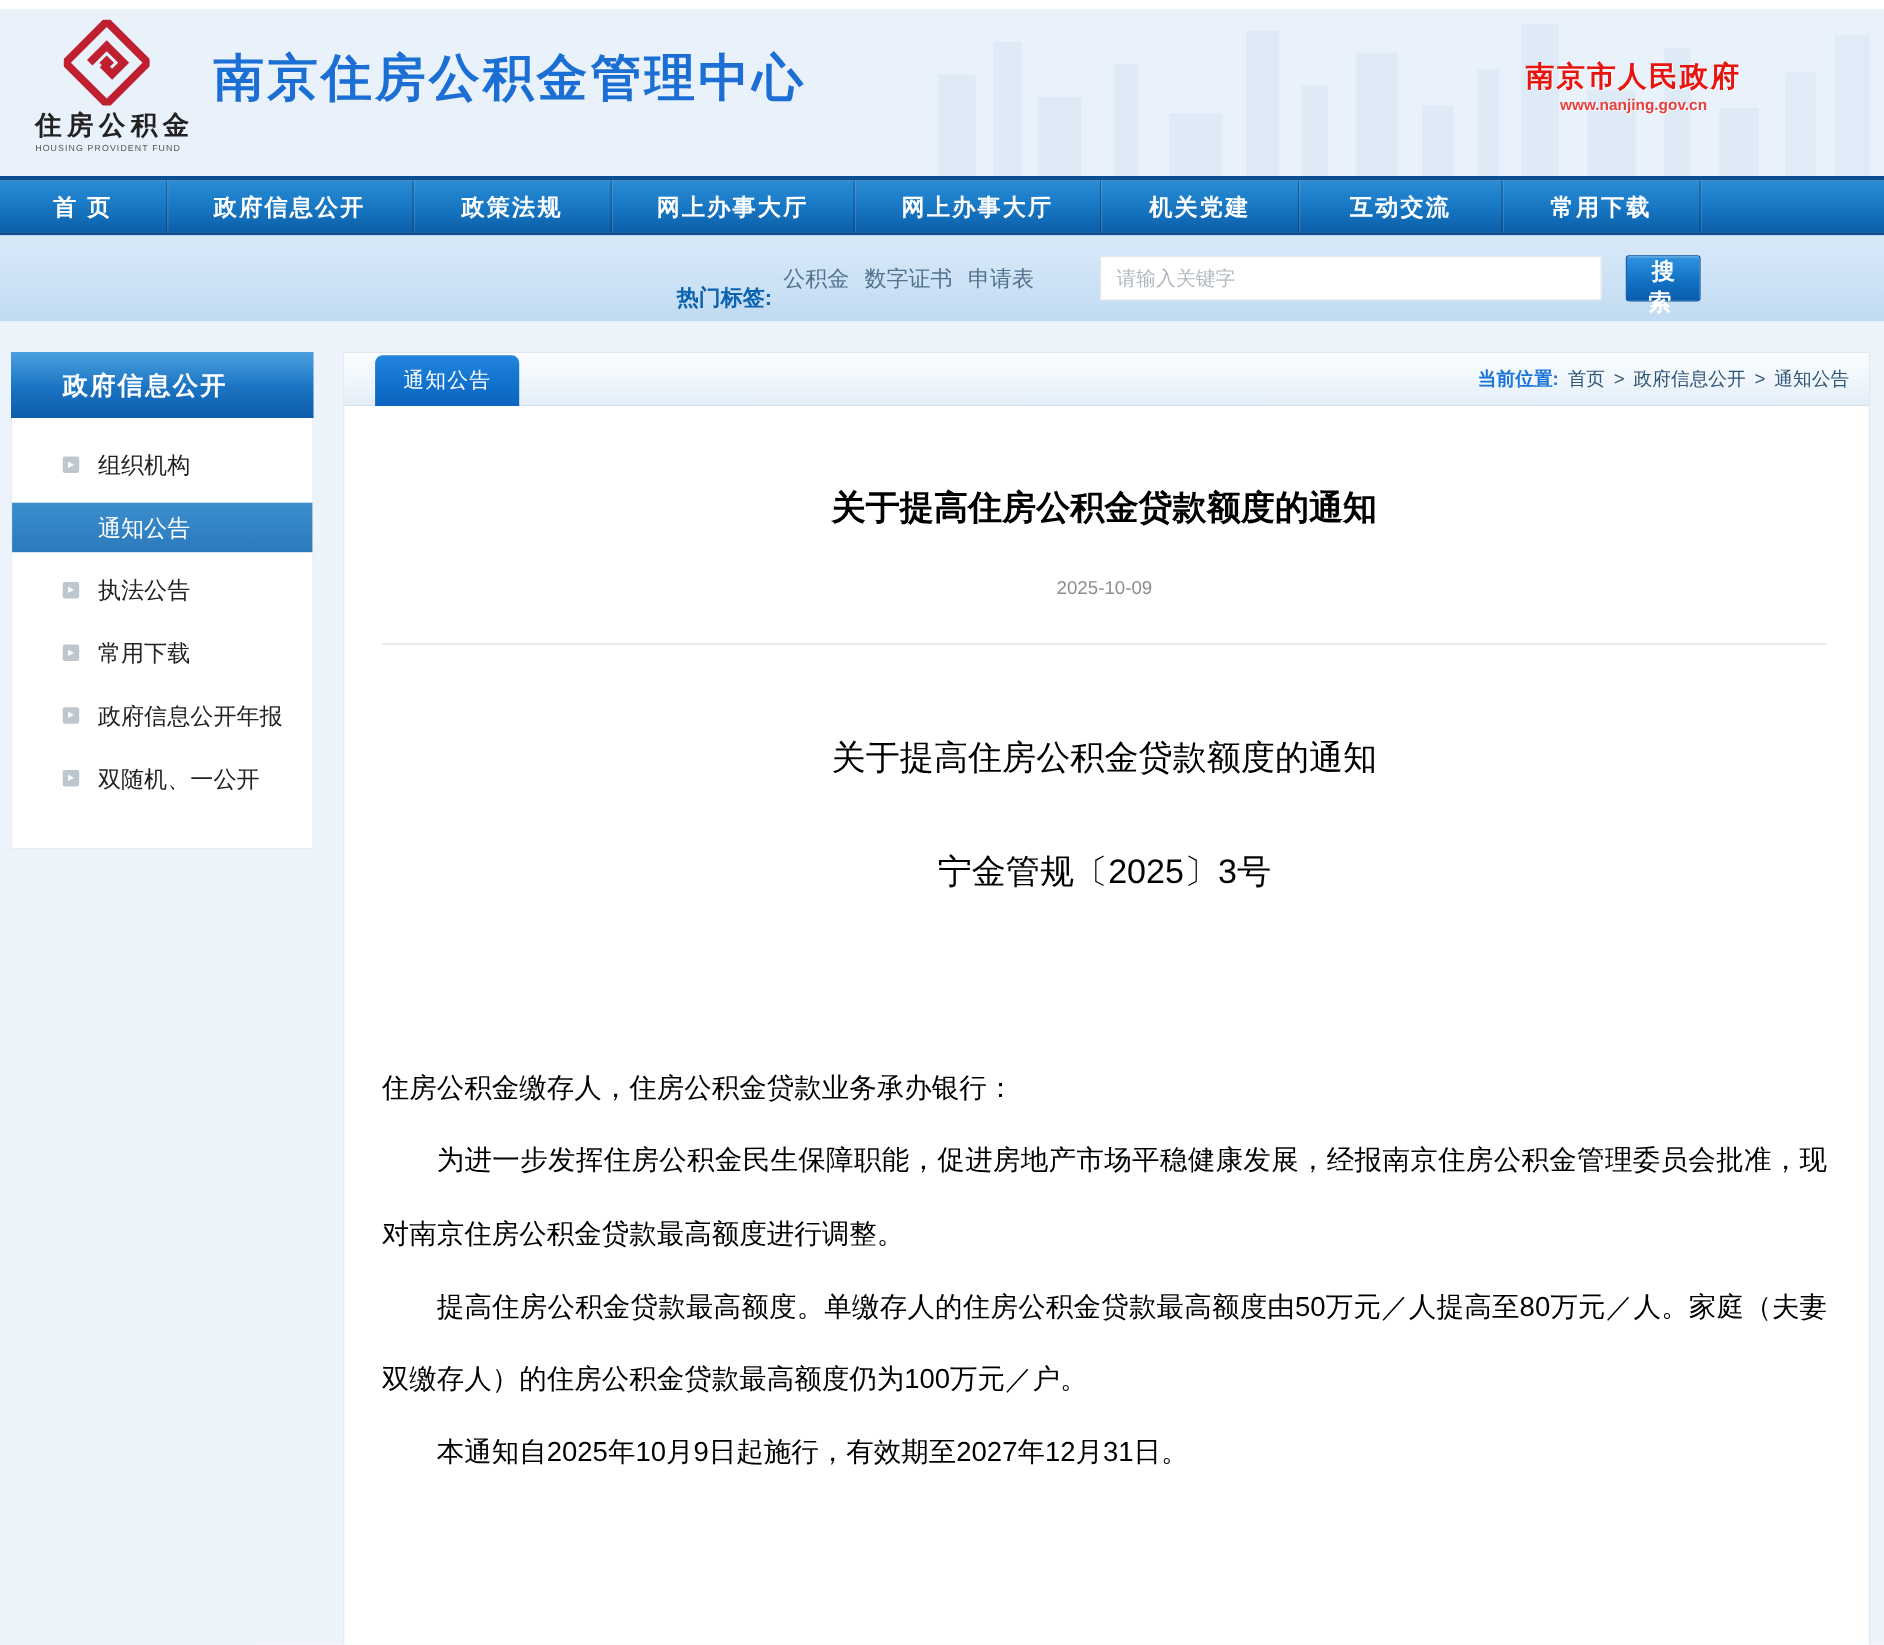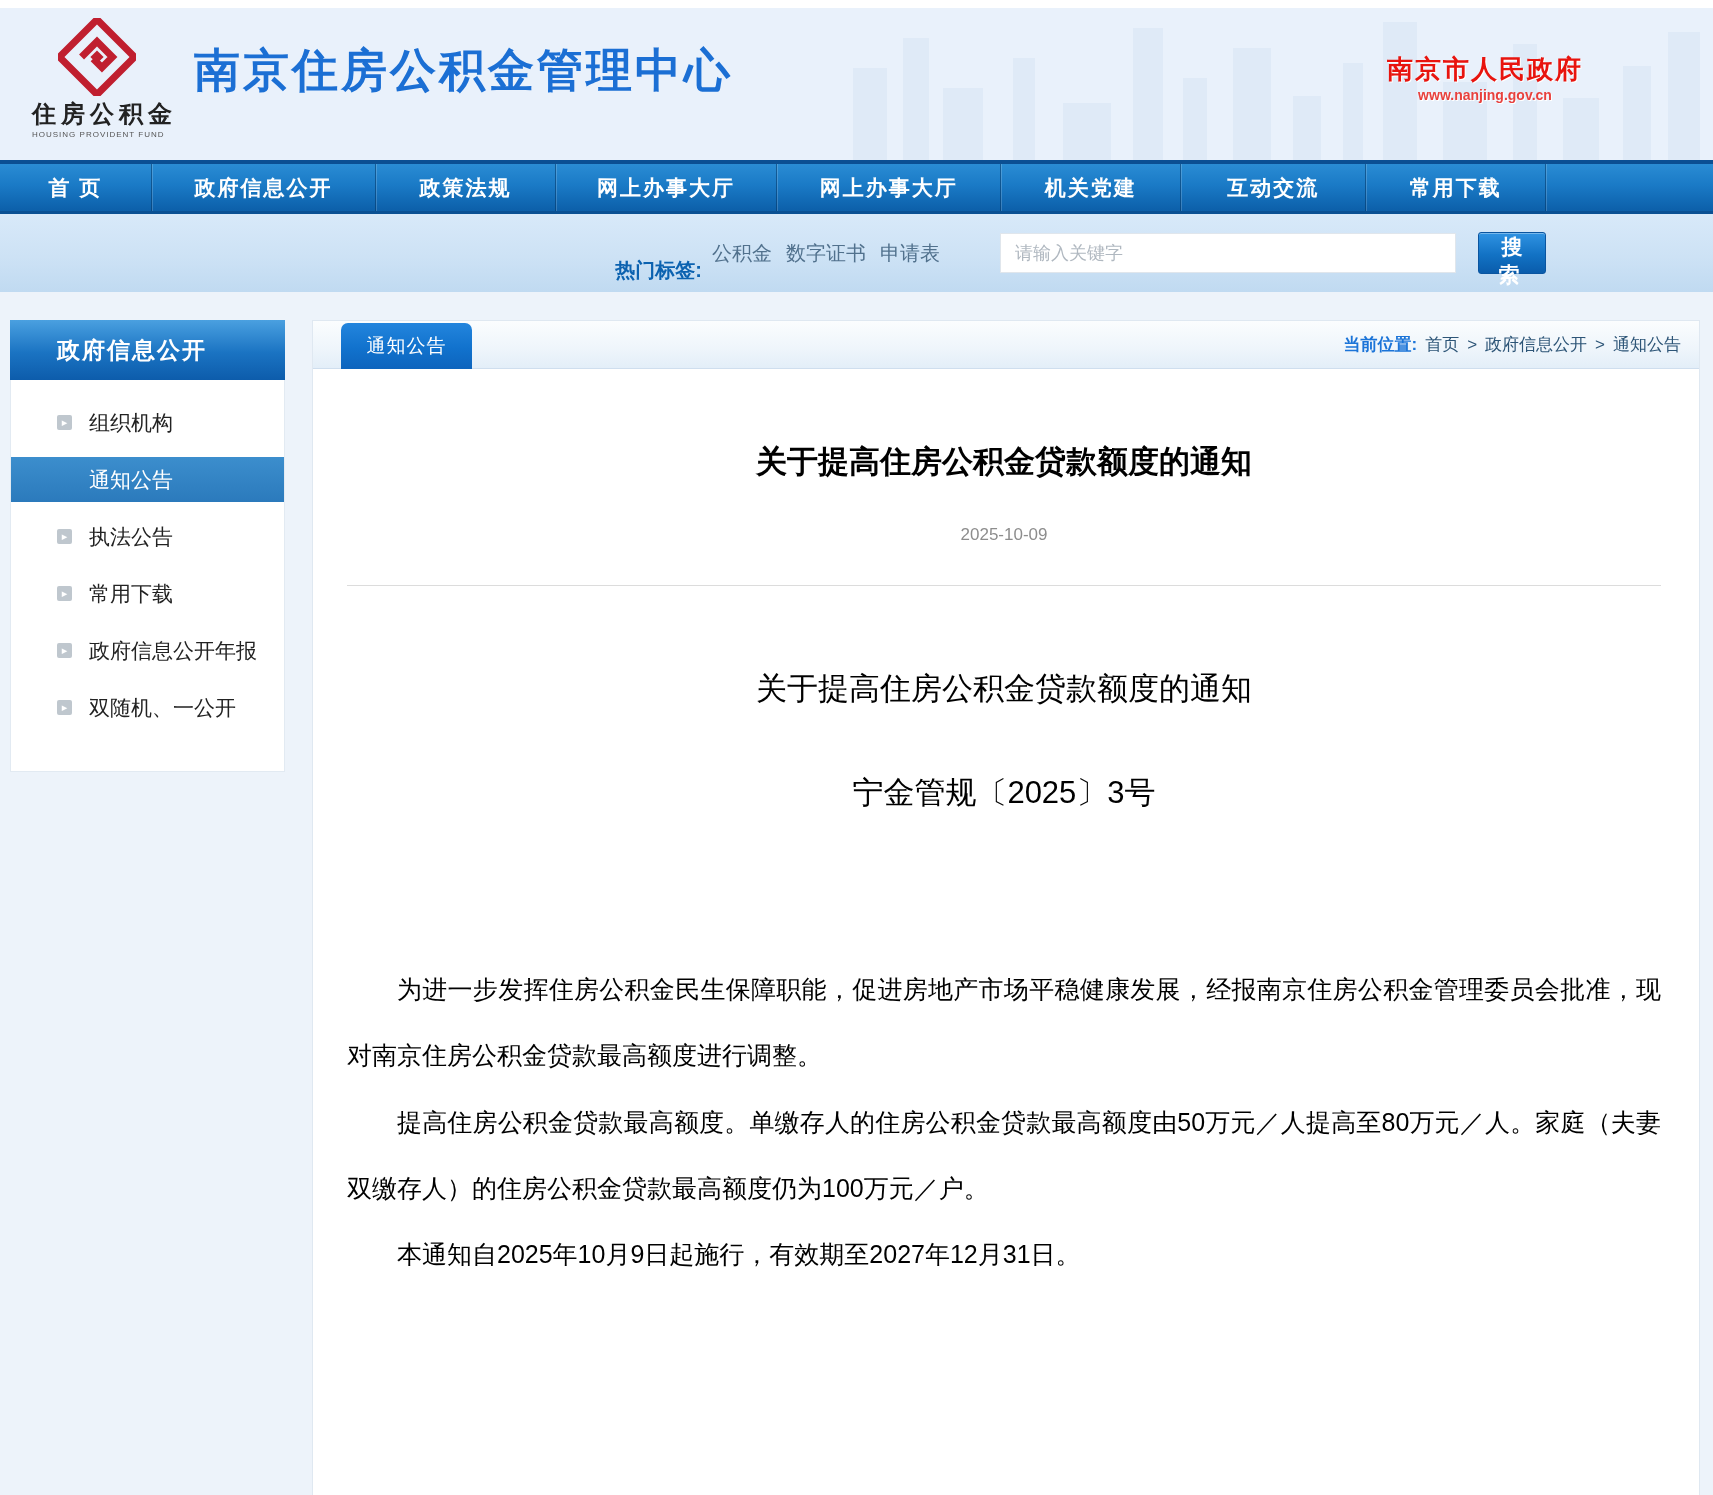--- a/index.html
+++ b/index.html
@@ -241,20 +241,21 @@
       </div>
     </div>
 
     <div class="article">
       <div class="article-title">关于提高住房公积金贷款额度的通知</div>
       <div class="article-date">2025-10-09</div>
       <hr class="article-divider">
       <div class="article-subtitle">关于提高住房公积金贷款额度的通知</div>
       <div class="doc-number">宁金管规〔2025〕3号</div>
       <div class="article-body">
+        <p>住房公积金缴存人，住房公积金贷款业务承办银行：</p>
         <p class="indent">为进一步发挥住房公积金民生保障职能，促进房地产市场平稳健康发展，经报南京住房公积金管理委员会批准，现对南京住房公积金贷款最高额度进行调整。</p>
         <p class="indent">提高住房公积金贷款最高额度。单缴存人的住房公积金贷款最高额度由50万元／人提高至80万元／人。家庭（夫妻双缴存人）的住房公积金贷款最高额度仍为100万元／户。</p>
         <p class="indent">本通知自2025年10月9日起施行，有效期至2027年12月31日。</p>
       </div>
     </div>
   </div>
 
 </div>
 
 </body></html>

